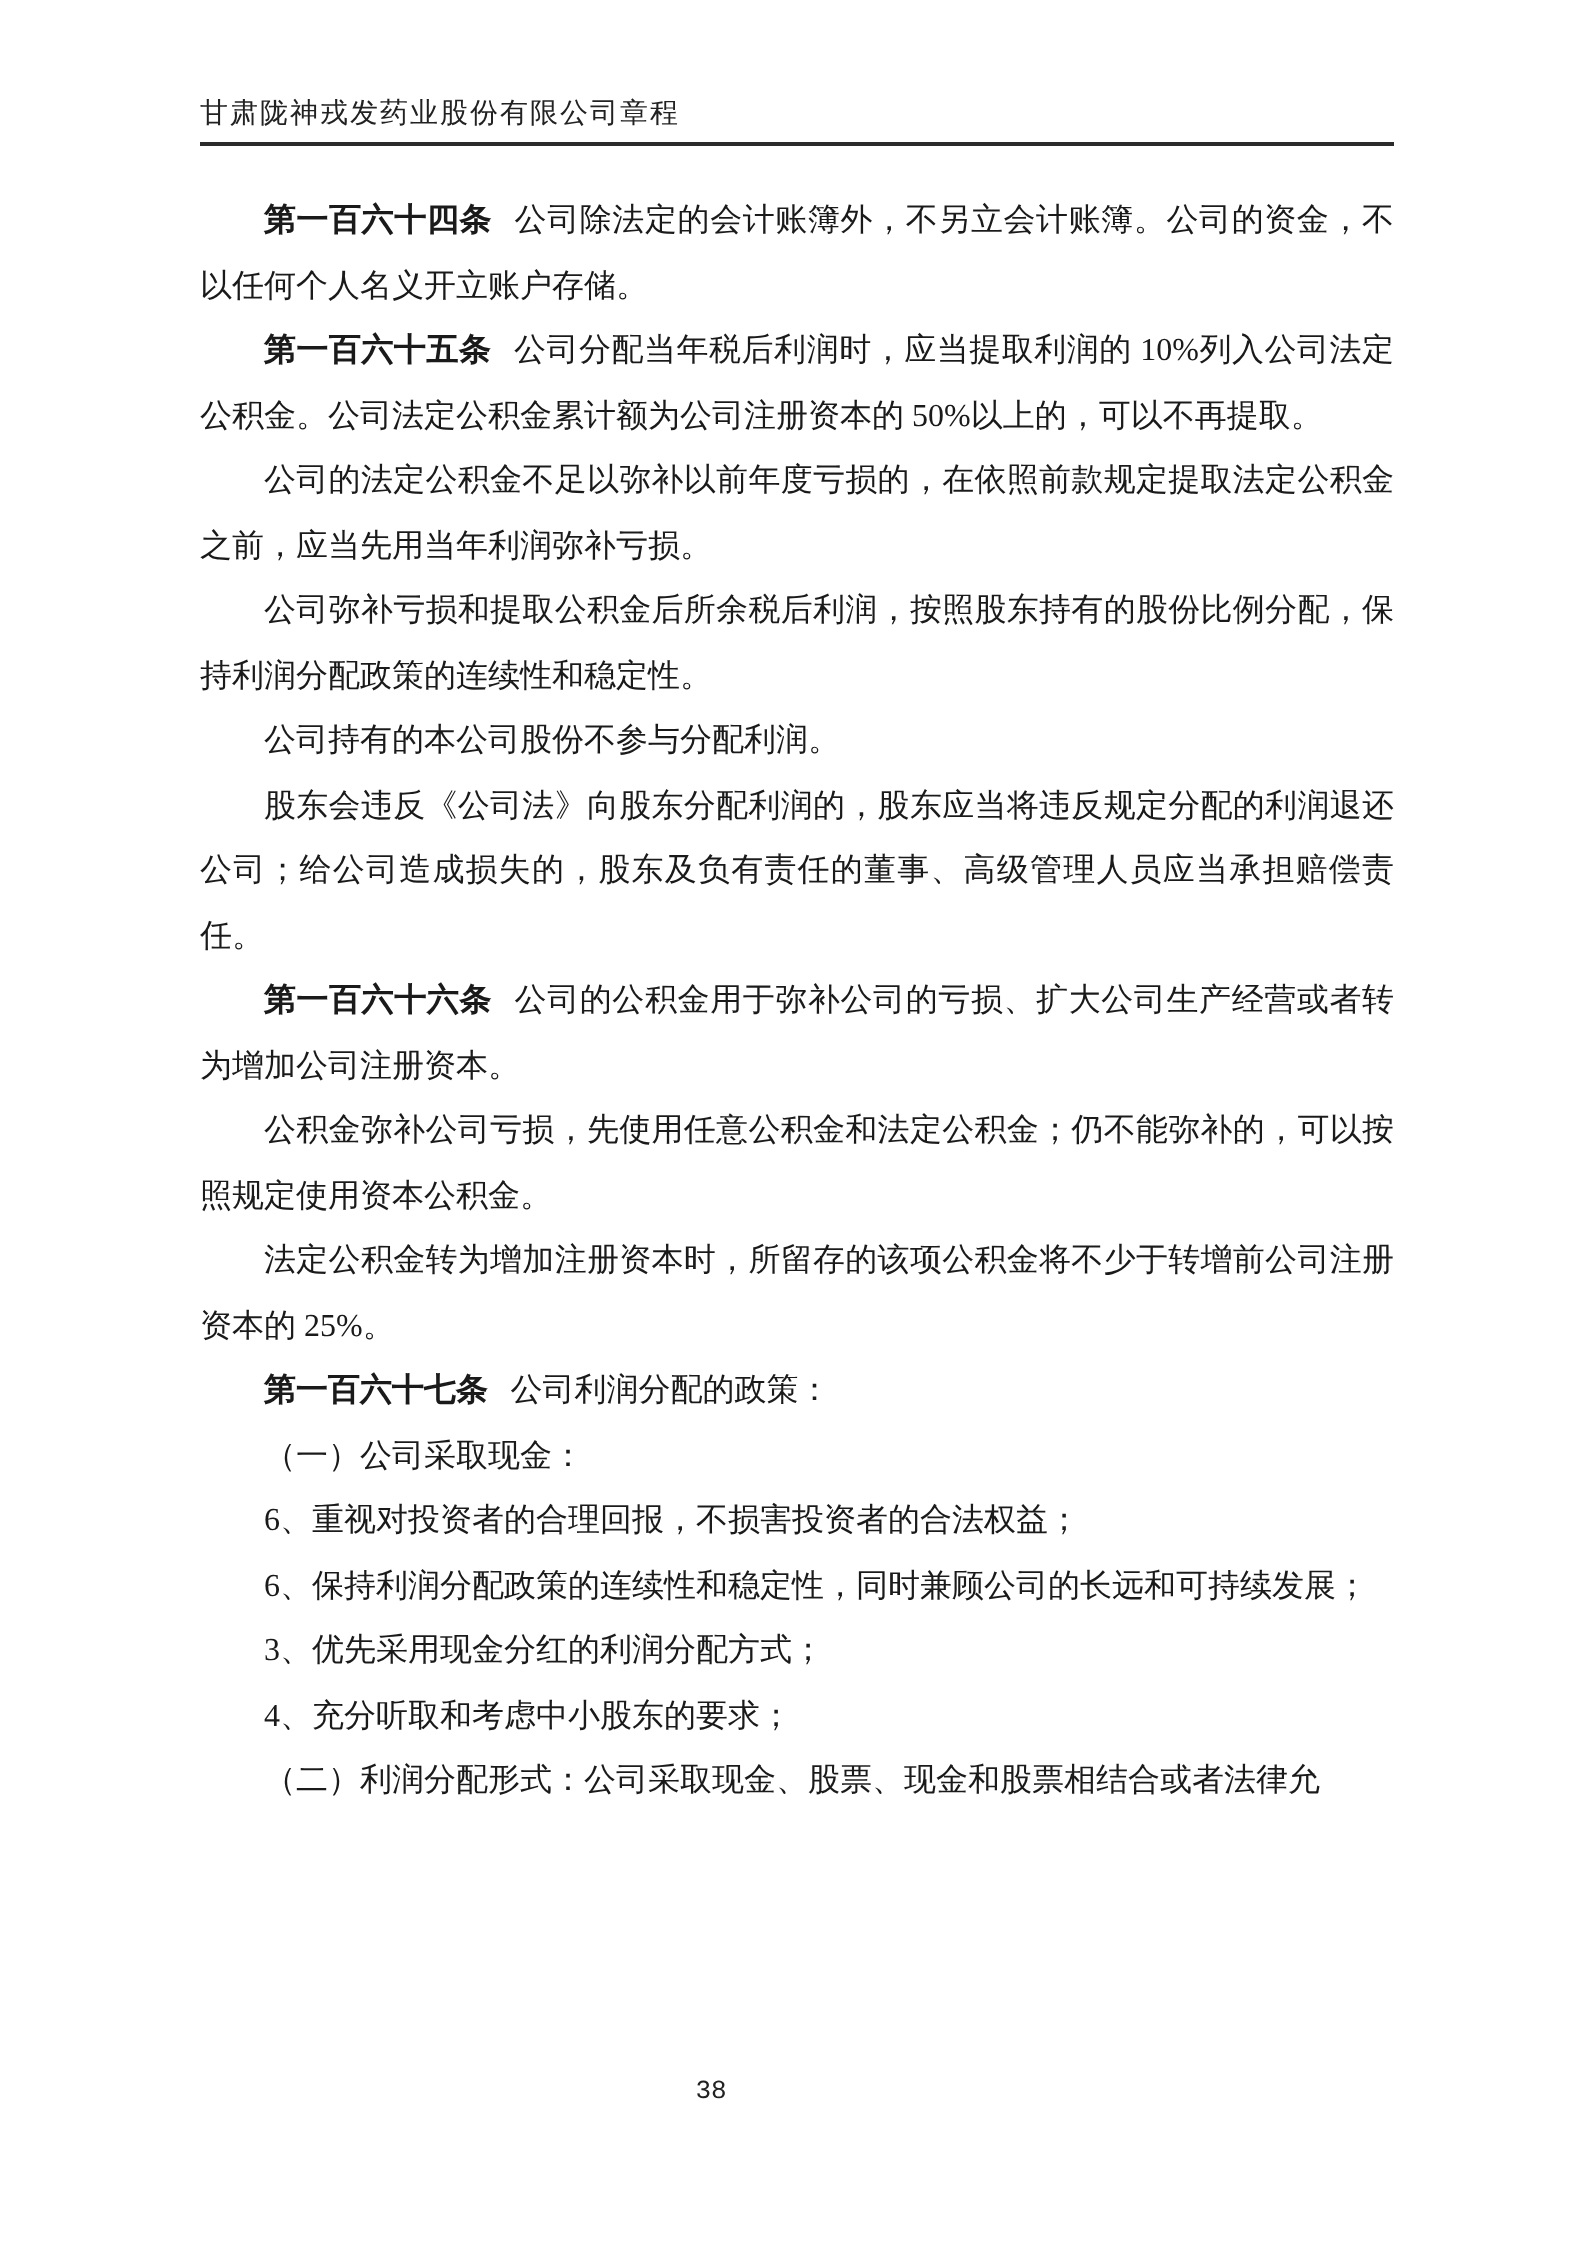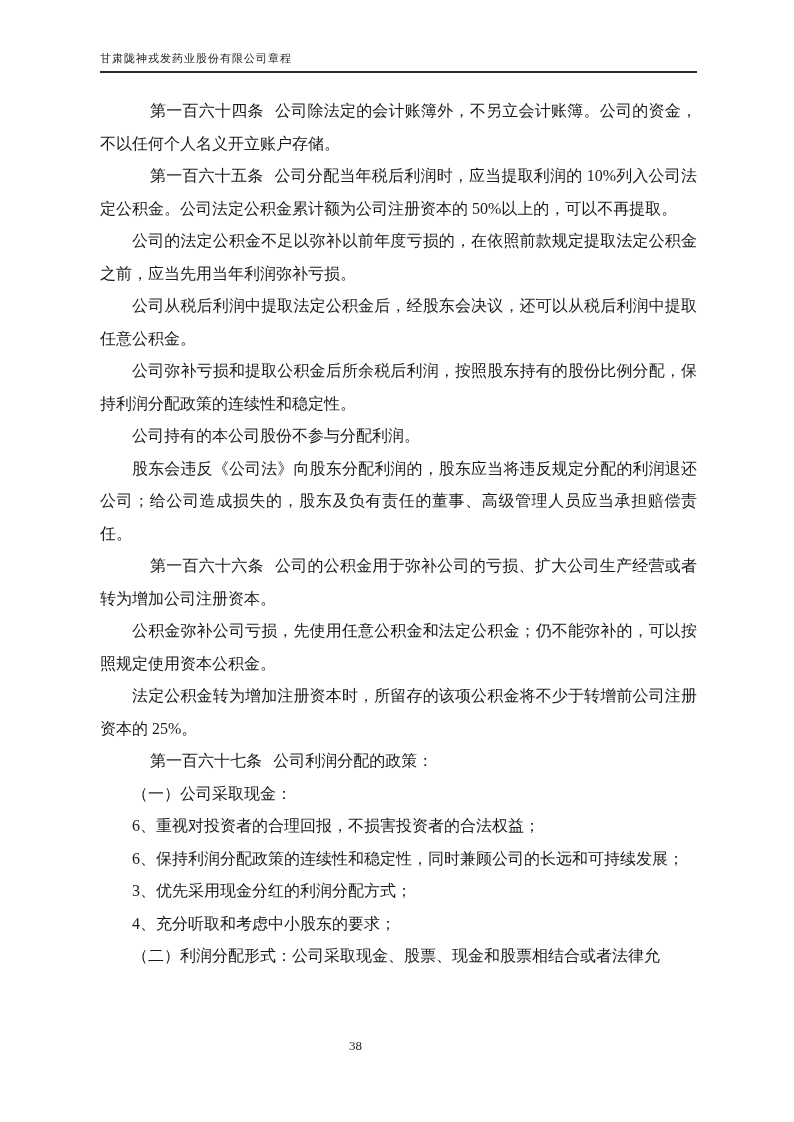--- a/index.html
+++ b/index.html
@@ -20,67 +20,66 @@
     position: relative;
     width: 794px;
     height: 1122px;
     background: var(--bg);
   }
   .header {
     position: absolute;
     top: 48px;
     left: 100px;
     right: 97px;
-    font-size: 11px;
+    font-size: 14px;
     line-height: 20px;
     padding-bottom: 3px;
     border-bottom: 2px solid var(--rule);
     color: #222;
     letter-spacing: 1px;
   }
   .content {
     position: absolute;
     top: 95px;
     left: 100px;
     right: 97px;
     font-size: 16px;
     line-height: 32.5px;
     text-align: justify;
   }
   .para {
     text-indent: 2em;
   }
   .article-no {
-    font-weight: normal;
+    font-weight: bold;
     margin-right: 0.7em;
-    margin-left: 18px;
   }
   .footer {
     position: absolute;
     top: 1038px;
     left: 0;
     width: 711px;
     text-align: center;
     font-size: 13px;
     color: #222;
+    font-family: Liberation Mono, monospace;
   }
 </style>
 </head>
 <body>
 
 <div class="page">
   <div class="header">
     <span>甘肃陇神戎发药业股份有限公司章程</span>
   </div>
 
   <div class="content" id="content">
       <p class="para"><span class="article-no">第一百六十四条</span><span>公司除法定的会计账簿外，不另立会计账簿。公司的资金，不以任何个人名义开立账户存储。</span></p>
       <p class="para"><span class="article-no">第一百六十五条</span><span>公司分配当年税后利润时，应当提取利润的 10%列入公司法定公积金。公司法定公积金累计额为公司注册资本的 50%以上的，可以不再提取。</span></p>
       <p class="para"><span>公司的法定公积金不足以弥补以前年度亏损的，在依照前款规定提取法定公积金之前，应当先用当年利润弥补亏损。</span></p>
-      <p class="para"><span>公司从税后利润中提取法定公积金后，经股东会决议，还可以从税后利润中提取任意公积金。</span></p>
       <p class="para"><span>公司弥补亏损和提取公积金后所余税后利润，按照股东持有的股份比例分配，保持利润分配政策的连续性和稳定性。</span></p>
       <p class="para"><span>公司持有的本公司股份不参与分配利润。</span></p>
       <p class="para"><span>股东会违反《公司法》向股东分配利润的，股东应当将违反规定分配的利润退还公司；给公司造成损失的，股东及负有责任的董事、高级管理人员应当承担赔偿责任。</span></p>
       <p class="para"><span class="article-no">第一百六十六条</span><span>公司的公积金用于弥补公司的亏损、扩大公司生产经营或者转为增加公司注册资本。</span></p>
       <p class="para"><span>公积金弥补公司亏损，先使用任意公积金和法定公积金；仍不能弥补的，可以按照规定使用资本公积金。</span></p>
       <p class="para"><span>法定公积金转为增加注册资本时，所留存的该项公积金将不少于转增前公司注册资本的 25%。</span></p>
       <p class="para"><span class="article-no">第一百六十七条</span><span>公司利润分配的政策：</span></p>
       <p class="para"><span>（一）公司采取现金：</span></p>
       <p class="para"><span>6、重视对投资者的合理回报，不损害投资者的合法权益；</span></p>
       <p class="para"><span>6、保持利润分配政策的连续性和稳定性，同时兼顾公司的长远和可持续发展；</span></p>

